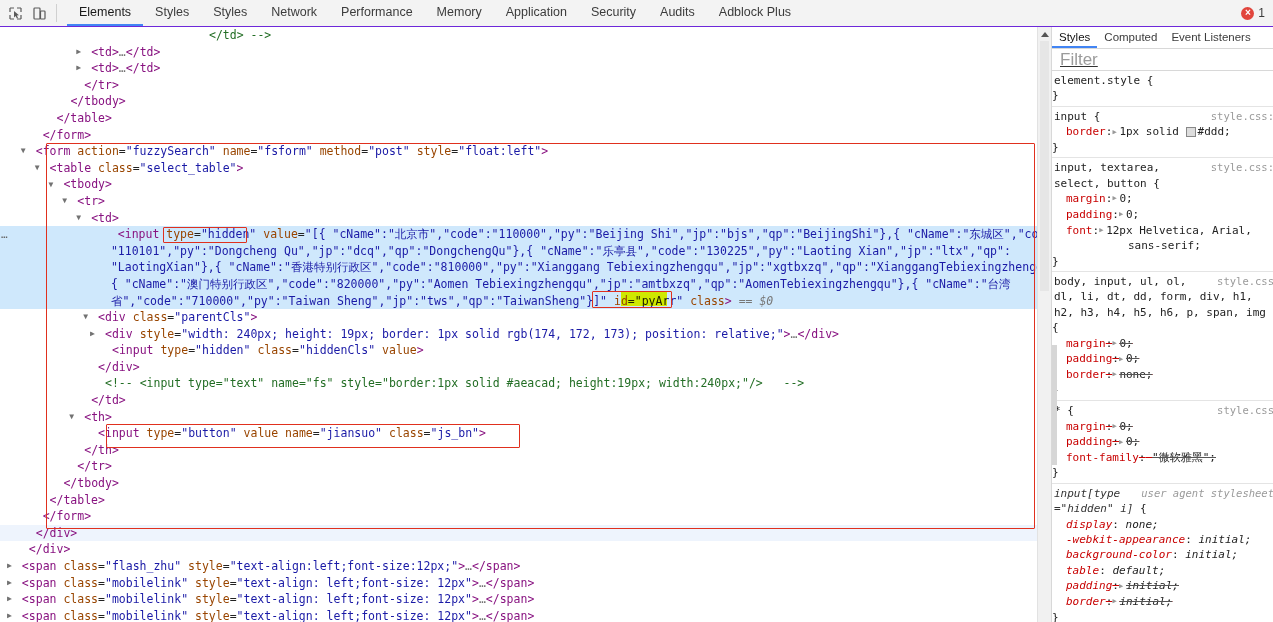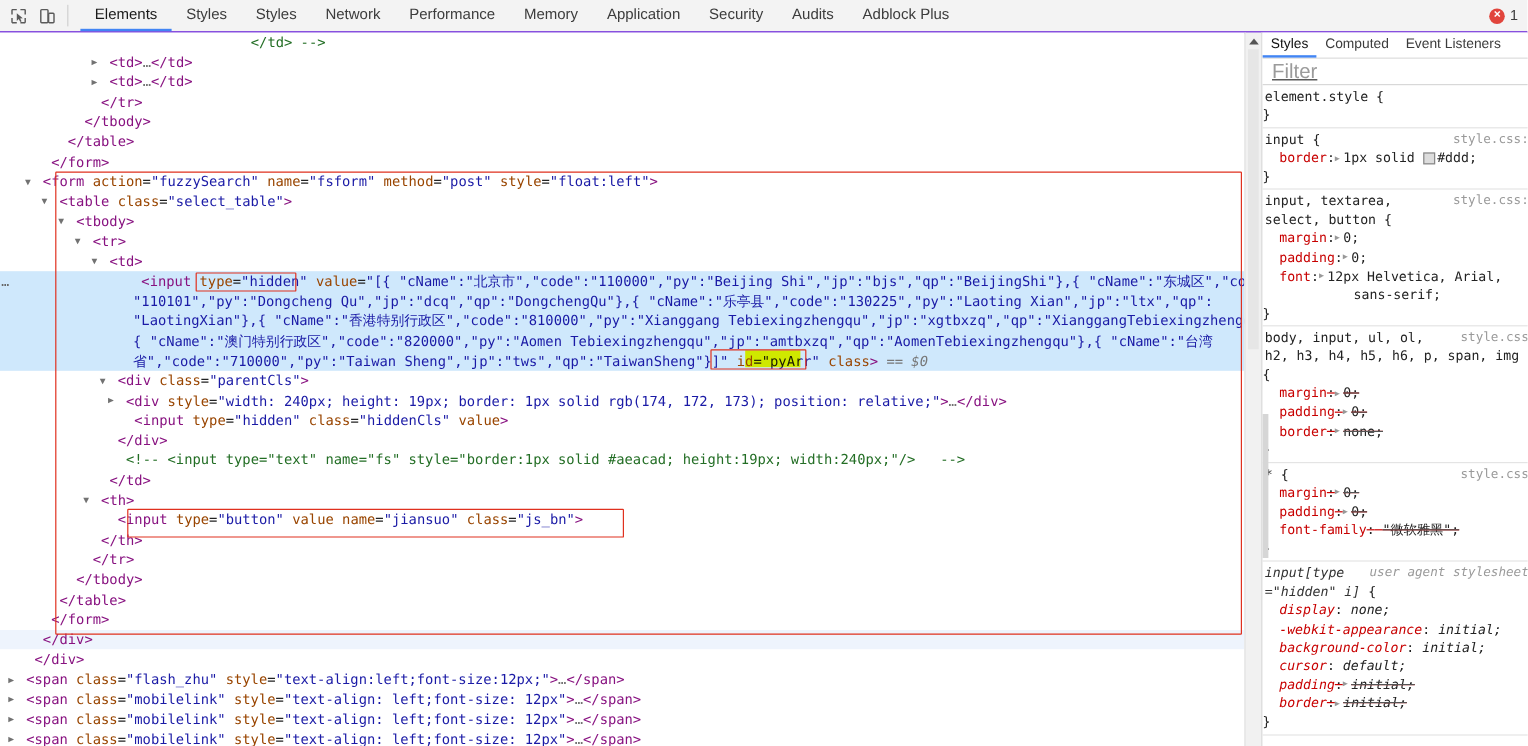--- a/index.html
+++ b/index.html
@@ -240,41 +240,42 @@
           <div class="head"><span class="sel-name">input, textarea,</span><span> </span><span class="origin">style.css:</span></div>
           <div class="head"><span class="sel-name">select, button</span><span> {</span></div>
           <div class="decl"><span class="prop">margin</span><span>:</span><span class="exp"></span><span class="pval">0;</span></div>
           <div class="decl"><span class="prop">padding</span><span>:</span><span class="exp"></span><span class="pval">0;</span></div>
           <div class="decl"><span class="prop">font</span><span>:</span><span class="exp"></span><span class="pval">12px Helvetica, Arial,</span></div>
           <div style="padding-left: 28px; margin-left: 48px;"><span class="pval">sans-serif;</span></div>
           <div>}</div>
         </div>
         <div class="rule">
           <div class="head"><span class="sel-name">body, input, ul, ol,</span><span> </span><span class="origin">style.css</span></div>
+          <div class="head"><span class="sel-name">dl, li, dt, dd, form, div, h1,</span></div>
           <div class="head"><span class="sel-name">h2, h3, h4, h5, h6, p, span, img</span><span></span></div>
           <div>{</div>
           <div class="decl strike"><span class="prop">margin</span><span>:</span><span class="exp"></span><span class="pval">0;</span></div>
           <div class="decl strike"><span class="prop">padding</span><span>:</span><span class="exp"></span><span class="pval">0;</span></div>
           <div class="decl strike"><span class="prop">border</span><span>:</span><span class="exp"></span><span class="pval">none;</span></div>
           <div>}</div>
         </div>
         <div class="rule">
           <div class="head"><span class="sel-name">*</span><span> {</span><span class="origin">style.css</span></div>
           <div class="decl strike"><span class="prop">margin</span><span>:</span><span class="exp"></span><span class="pval">0;</span></div>
           <div class="decl strike"><span class="prop">padding</span><span>:</span><span class="exp"></span><span class="pval">0;</span></div>
           <div class="decl strike"><span class="prop">font-family</span><span>:</span> <span class="pval">"微软雅黑";</span></div>
           <div>}</div>
         </div>
         <div class="rule ua">
           <div class="head"><span class="sel-name">input[type</span><span> </span><span class="origin">user agent stylesheet</span></div>
           <div class="head"><span class="sel-name">="hidden" i]</span><span> {</span></div>
           <div class="decl"><span class="prop">display</span><span>:</span> <span class="pval">none;</span></div>
           <div class="decl"><span class="prop">-webkit-appearance</span><span>:</span> <span class="pval">initial;</span></div>
           <div class="decl"><span class="prop">background-color</span><span>:</span> <span class="pval">initial;</span></div>
-          <div class="decl"><span class="prop">cursor</span><span>:</span> <span class="pval">default;</span></div>
+          <div class="decl"><span class="prop">table</span><span>:</span> <span class="pval">default;</span></div>
           <div class="decl strike"><span class="prop">padding</span><span>:</span><span class="exp"></span><span class="pval">initial;</span></div>
           <div class="decl strike"><span class="prop">border</span><span>:</span><span class="exp"></span><span class="pval">initial;</span></div>
           <div>}</div>
         </div>
       </div>
     <div class="st-scroll">
         <div class="t"></div>
       </div>
   </div>
 

